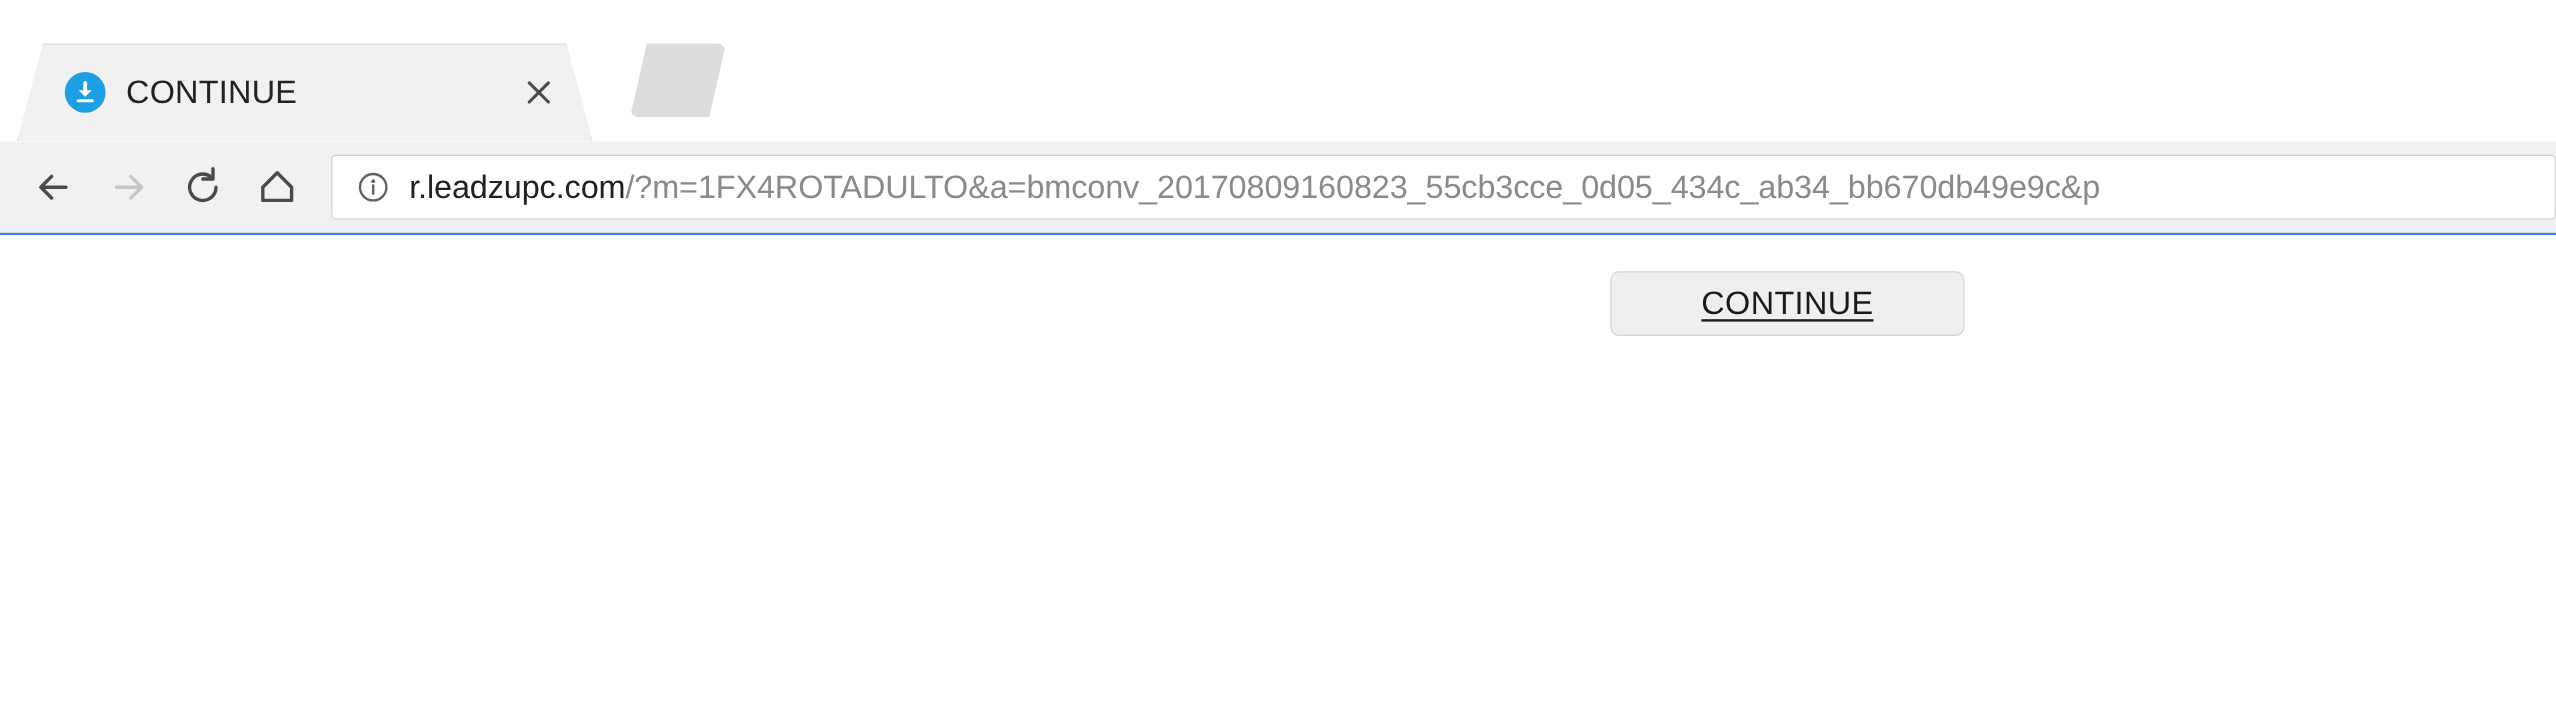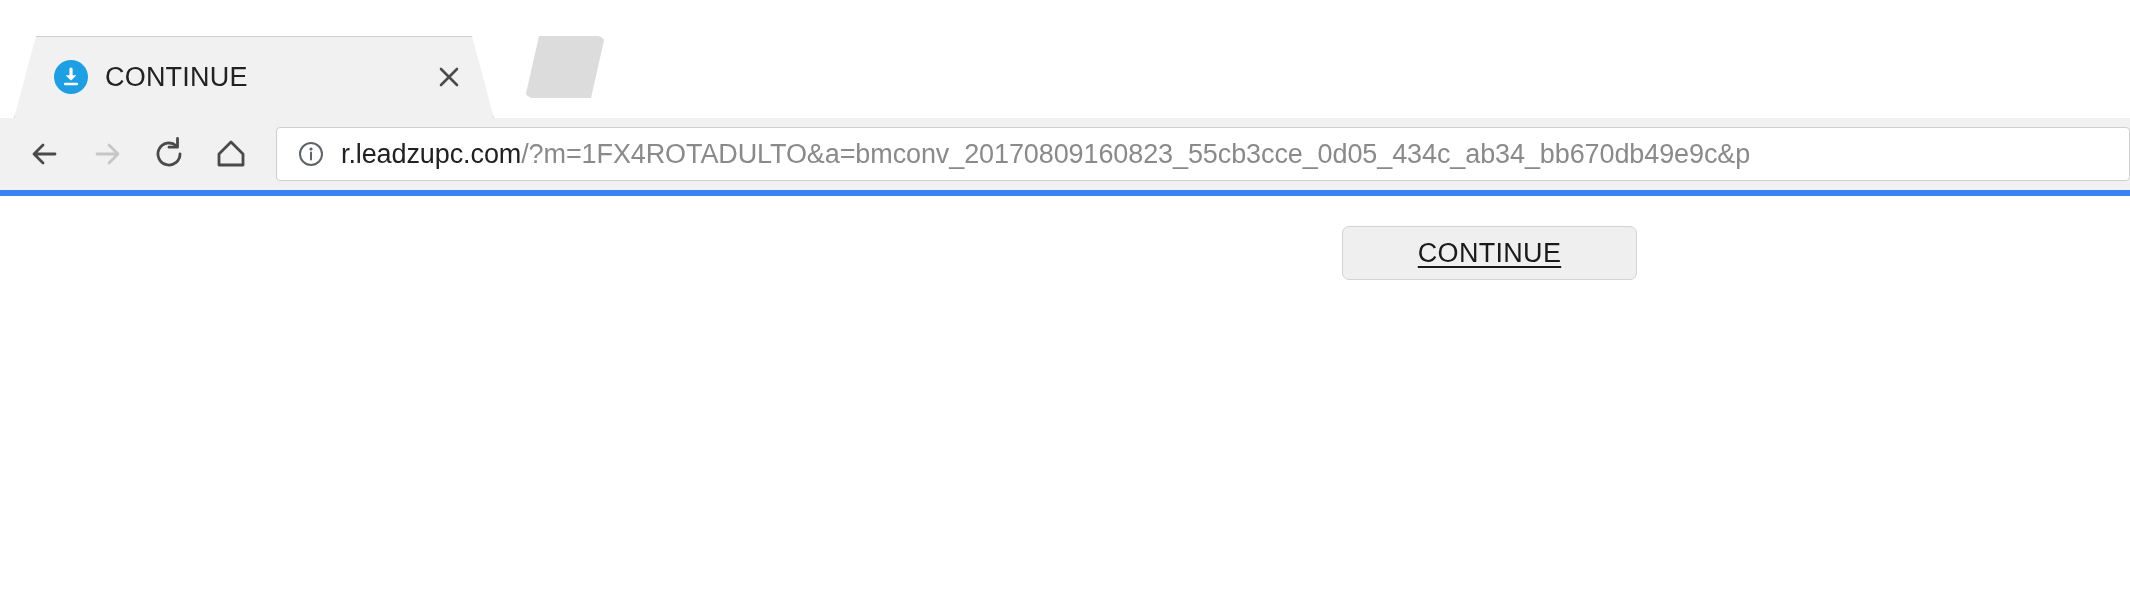--- a/index.html
+++ b/index.html
@@ -104,21 +104,21 @@
     background: #dcdcdc;
     clip-path: polygon(14px 0, 100% 0, calc(100% - 14px) 100%, 0 100%);
     -webkit-clip-path: polygon(14px 0, 100% 0, calc(100% - 14px) 100%, 0 100%);
     border-radius: 8px;
   }
 
   
   .toolbar {
     height: 78px;
     background: #f1f1f1;
-    border-bottom: 6px solid #3b82f6;
+    border-bottom: 2px solid #3b82f6;
     display: flex;
     align-items: center;
     padding: 0 0 0 14px;
     box-sizing: border-box;
     flex: 0 0 auto;
     position: relative;
   }
 
   .nav-btn {
     width: 62px;

